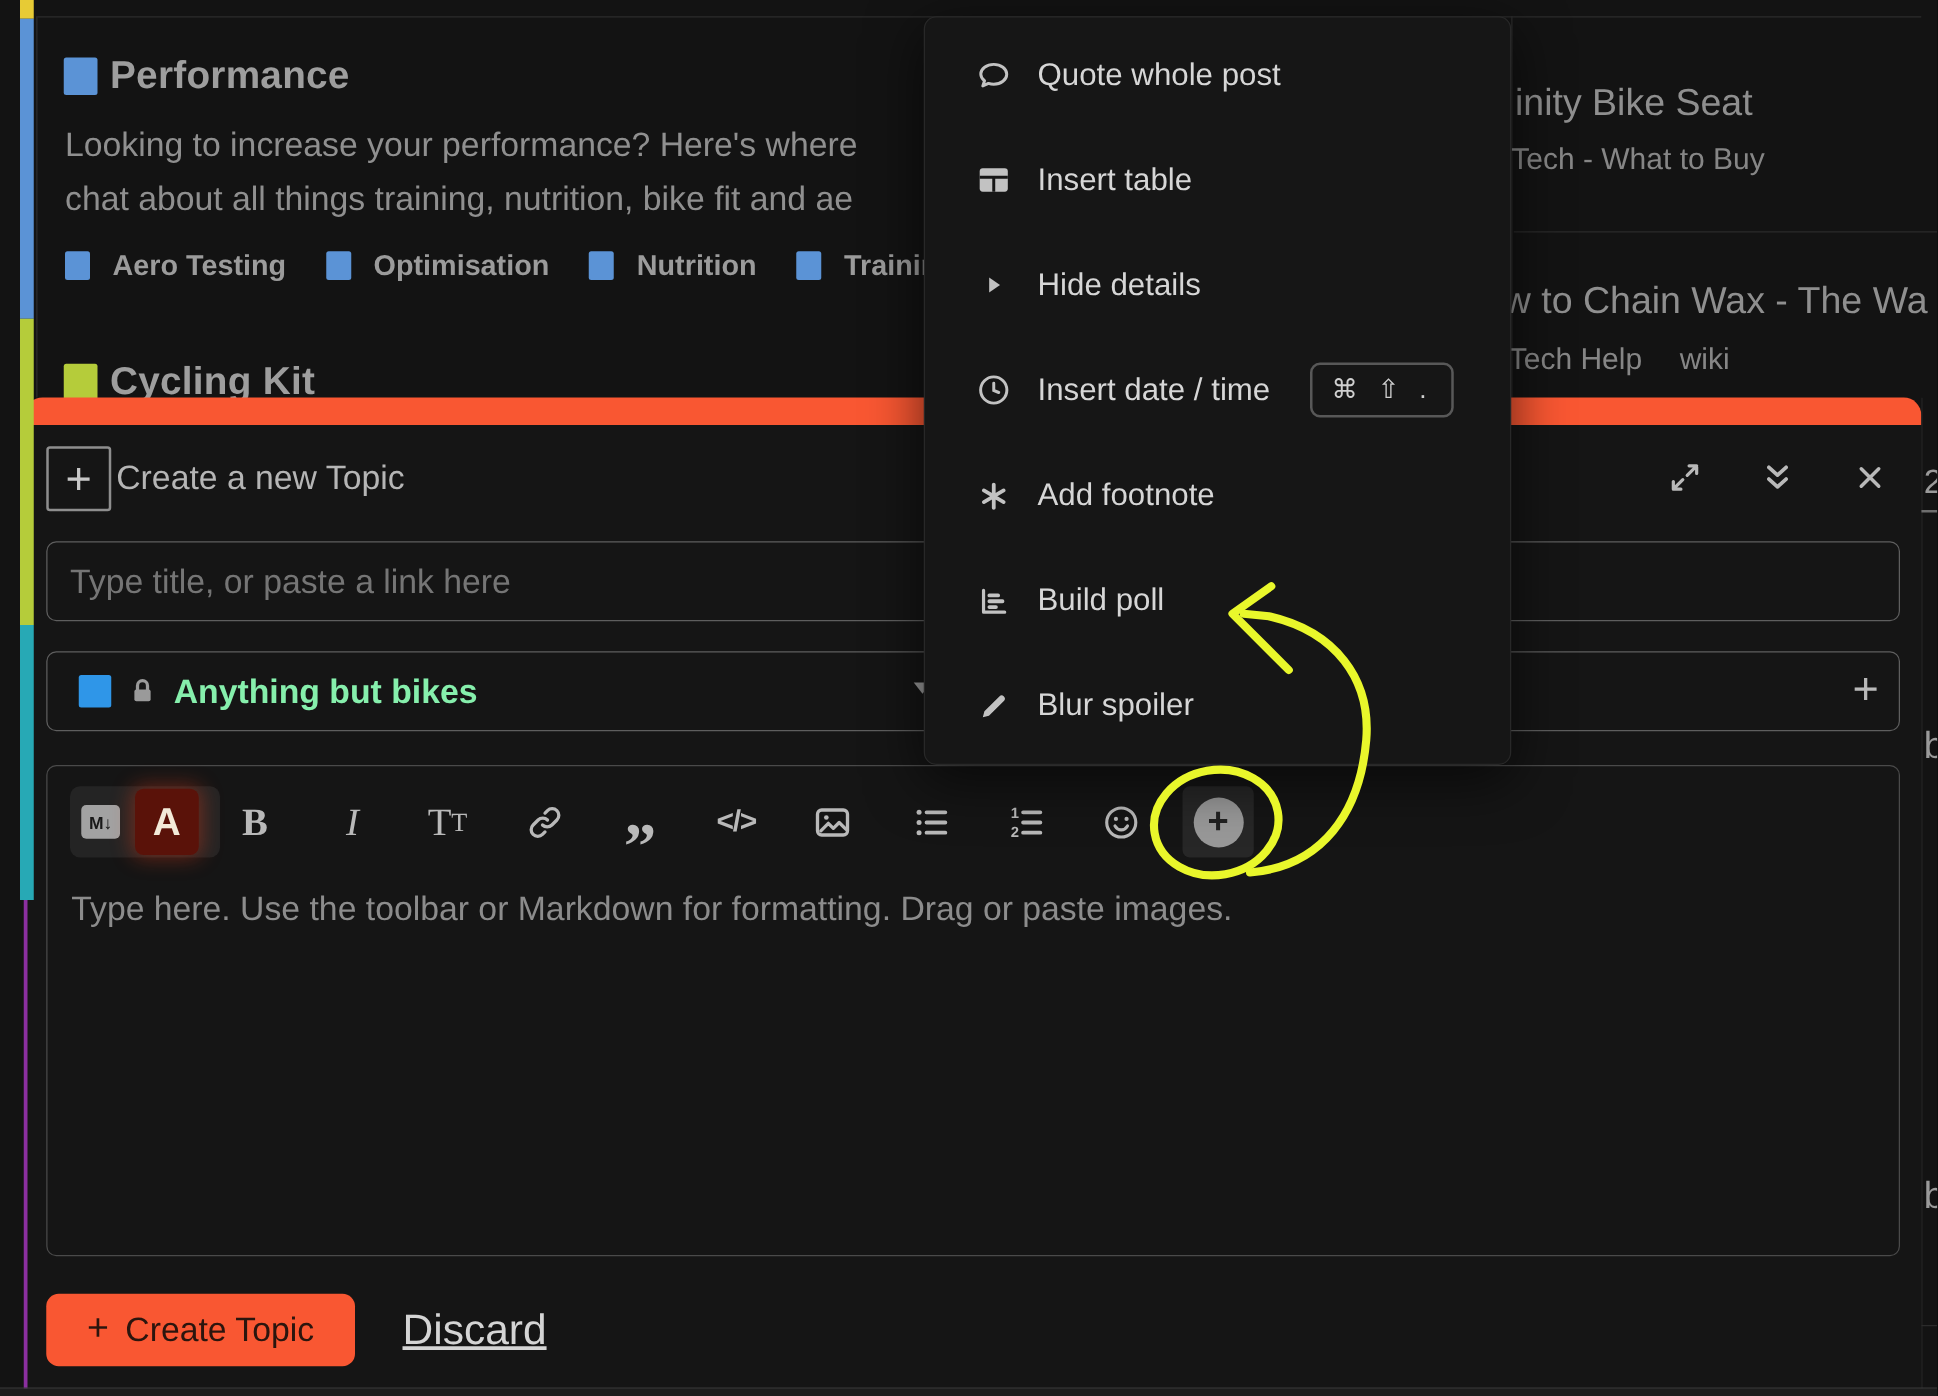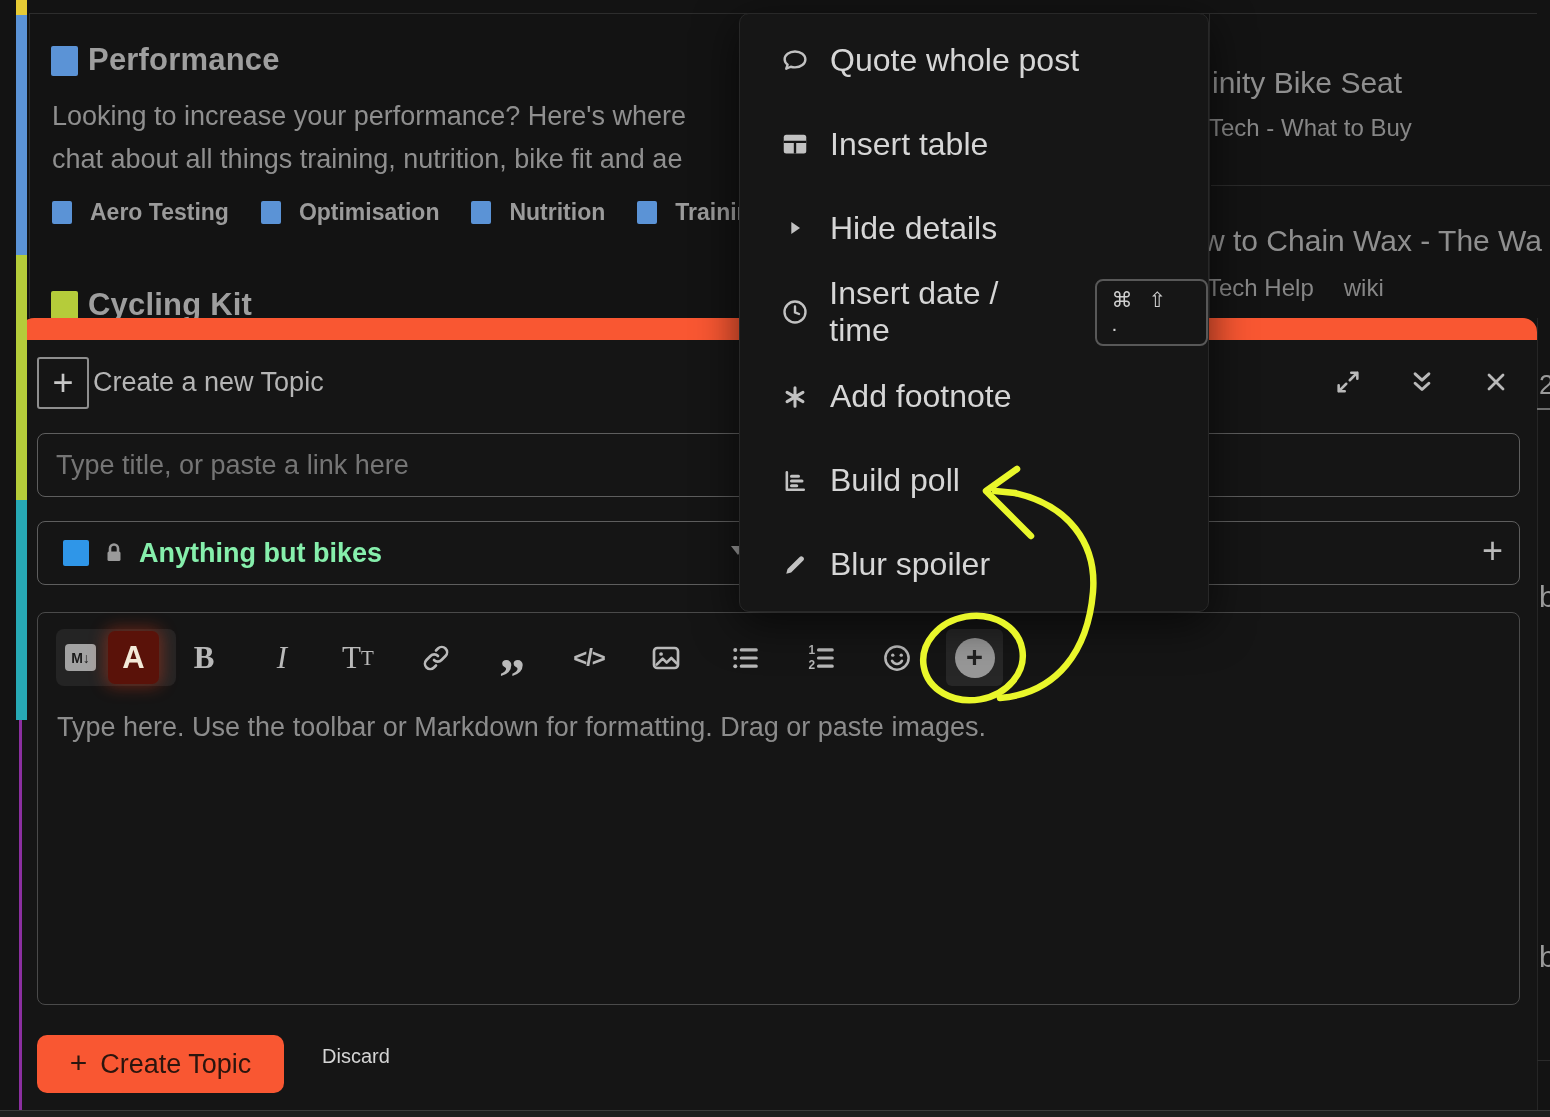--- a/index.html
+++ b/index.html
@@ -59,29 +59,29 @@
   .tb-code{font-size:24px;font-weight:600;letter-spacing:-1px;}
   .plus-tile{position:absolute;left:908px;top:16px;width:57px;height:57px;background:#272727;border-radius:6px;
              display:flex;align-items:center;justify-content:center;}
   .plus-circle{width:40px;height:40px;border-radius:50%;background:#989898;display:flex;align-items:center;
                justify-content:center;font-size:29px;font-weight:bold;color:#212121;}
   .editor-placeholder{position:absolute;left:19px;top:99px;font-size:27px;color:#8c8c8c;}
   .create-btn{position:absolute;left:17px;top:695px;width:247px;height:58px;background:#f95732;border-radius:10px;
               display:flex;align-items:center;justify-content:center;gap:13px;color:#2b150e;font-size:27px;
               font-weight:500;cursor:pointer;}
   .create-btn .plus{font-size:30px;font-weight:400;margin-top:-2px;}
-  .discard-btn{position:absolute;left:302px;top:705px;font-size:20px;color:#d4d4d4;cursor:pointer;}
+  .discard-btn{position:absolute;left:302px;top:705px;font-size:34px;color:#d4d4d4;cursor:pointer;text-decoration:underline;}
 
   
   .menu{position:absolute;left:739px;top:13px;width:470px;height:599px;background:#161616;
         border:1px solid #282828;border-radius:10px;box-shadow:0 12px 44px rgba(0,0,0,.6);
         z-index:4;display:flex;flex-direction:column;box-sizing:border-box;padding:4px 0;}
   .menu-item{flex:1;display:flex;align-items:center;padding-left:38px;cursor:pointer;}
   .menu-icon{width:34px;display:flex;justify-content:center;margin-right:18px;color:#c2c2c2;}
-  .menu-label{font-size:32px;color:#d6d6d6;}
+  .menu-label{font-size:25px;color:#d6d6d6;}
   .kbd-badge{margin-left:32px;border:2px solid #585858;border-radius:8px;padding:7px 15px 8px;
              font-size:21px;color:#cfcfcf;letter-spacing:5px;}
 
   
   .annotation{position:absolute;left:0;top:0;z-index:6;pointer-events:none;}
   .bottom-line{position:absolute;left:0;top:1110px;width:1550px;height:1px;background:#3a3a3a;z-index:6;}
   .bottom-strip{position:absolute;left:0;top:1111px;width:1550px;height:6px;background:#1d1d1d;z-index:6;}
 </style>
 </head>
 <body>

